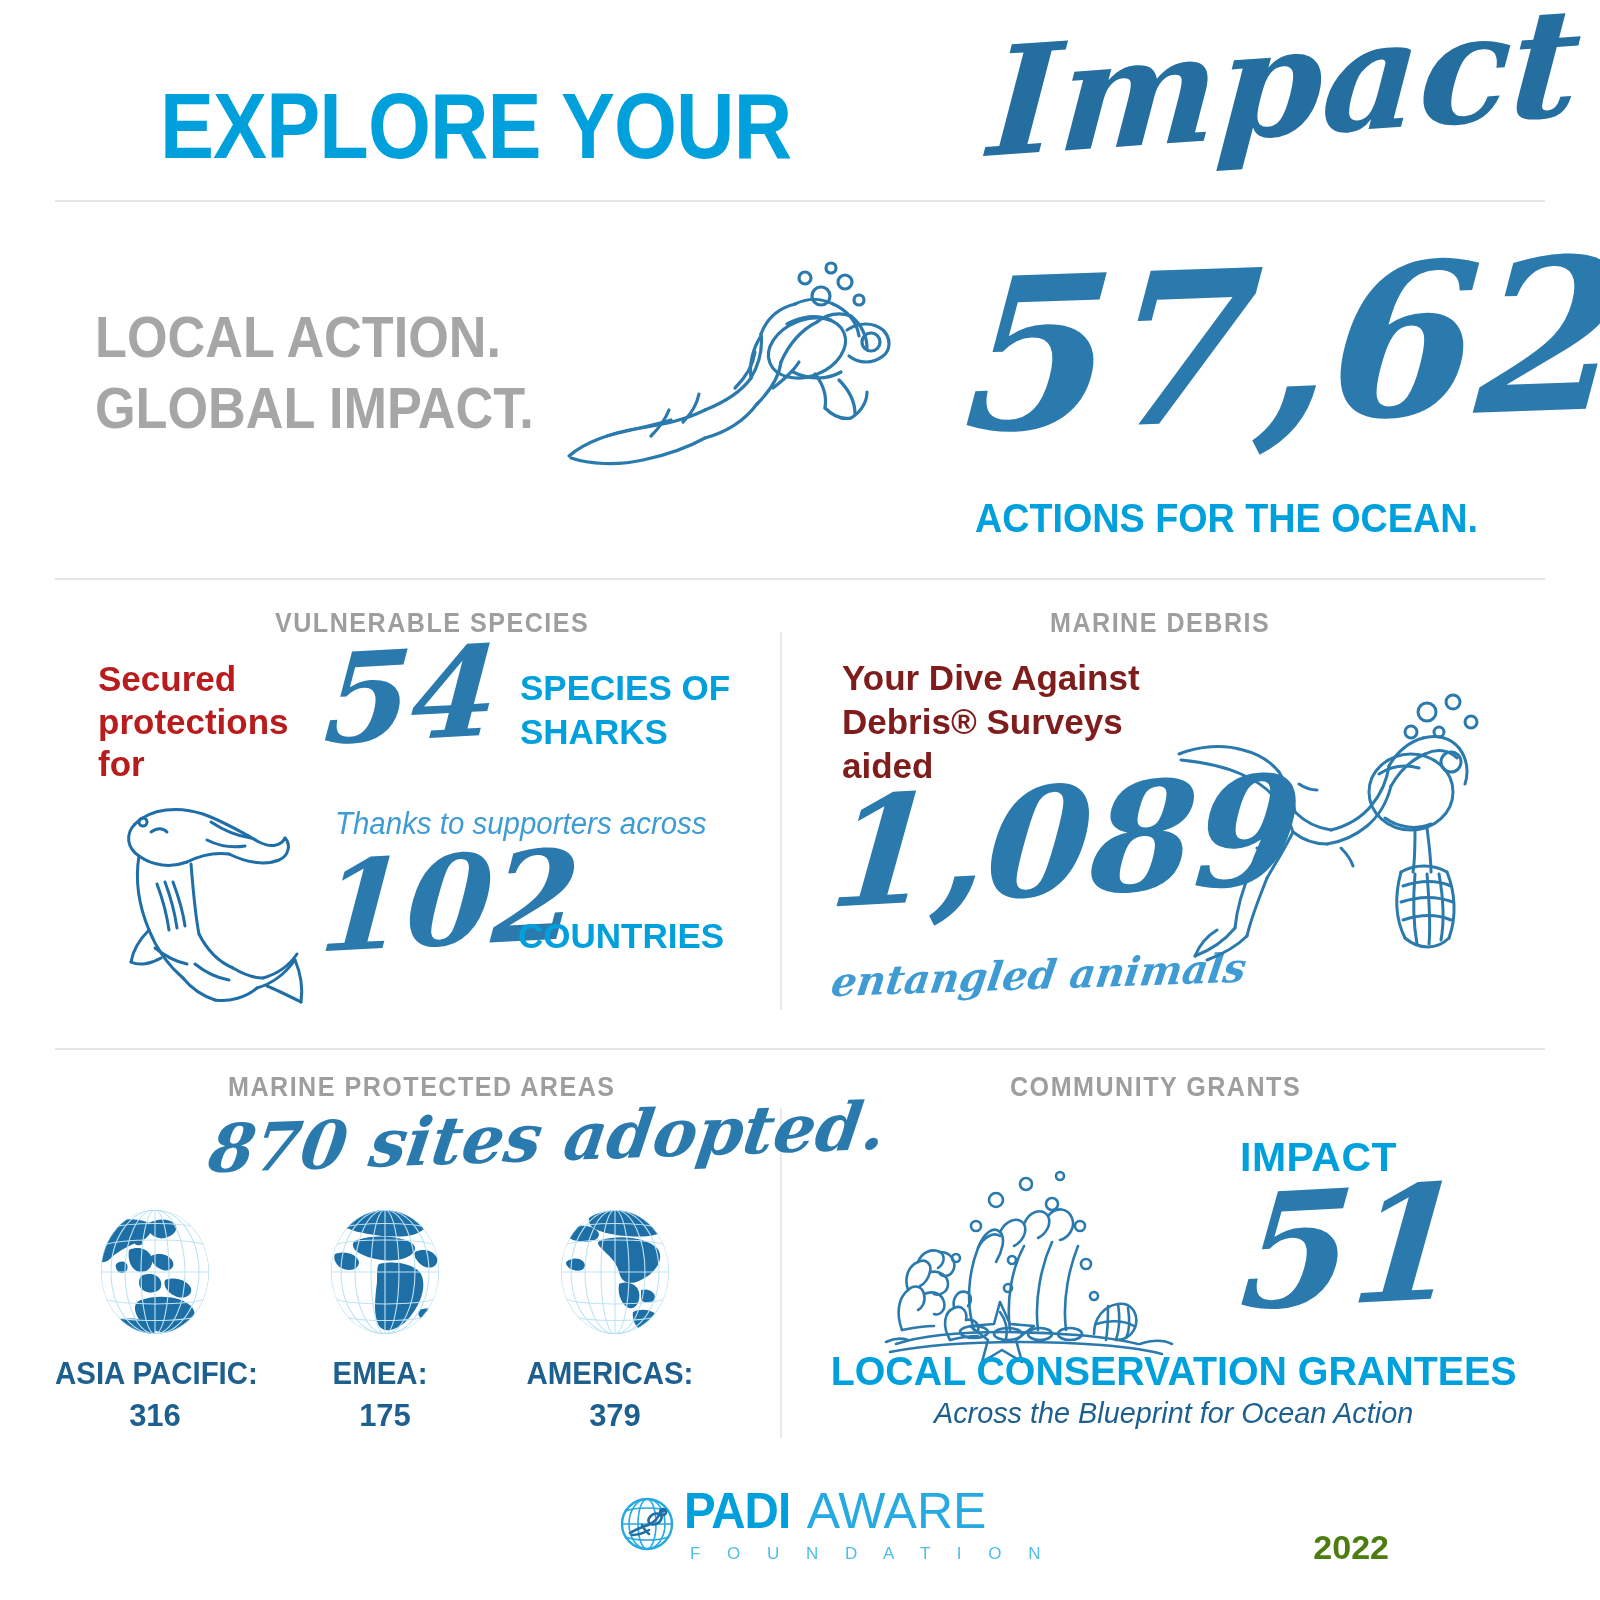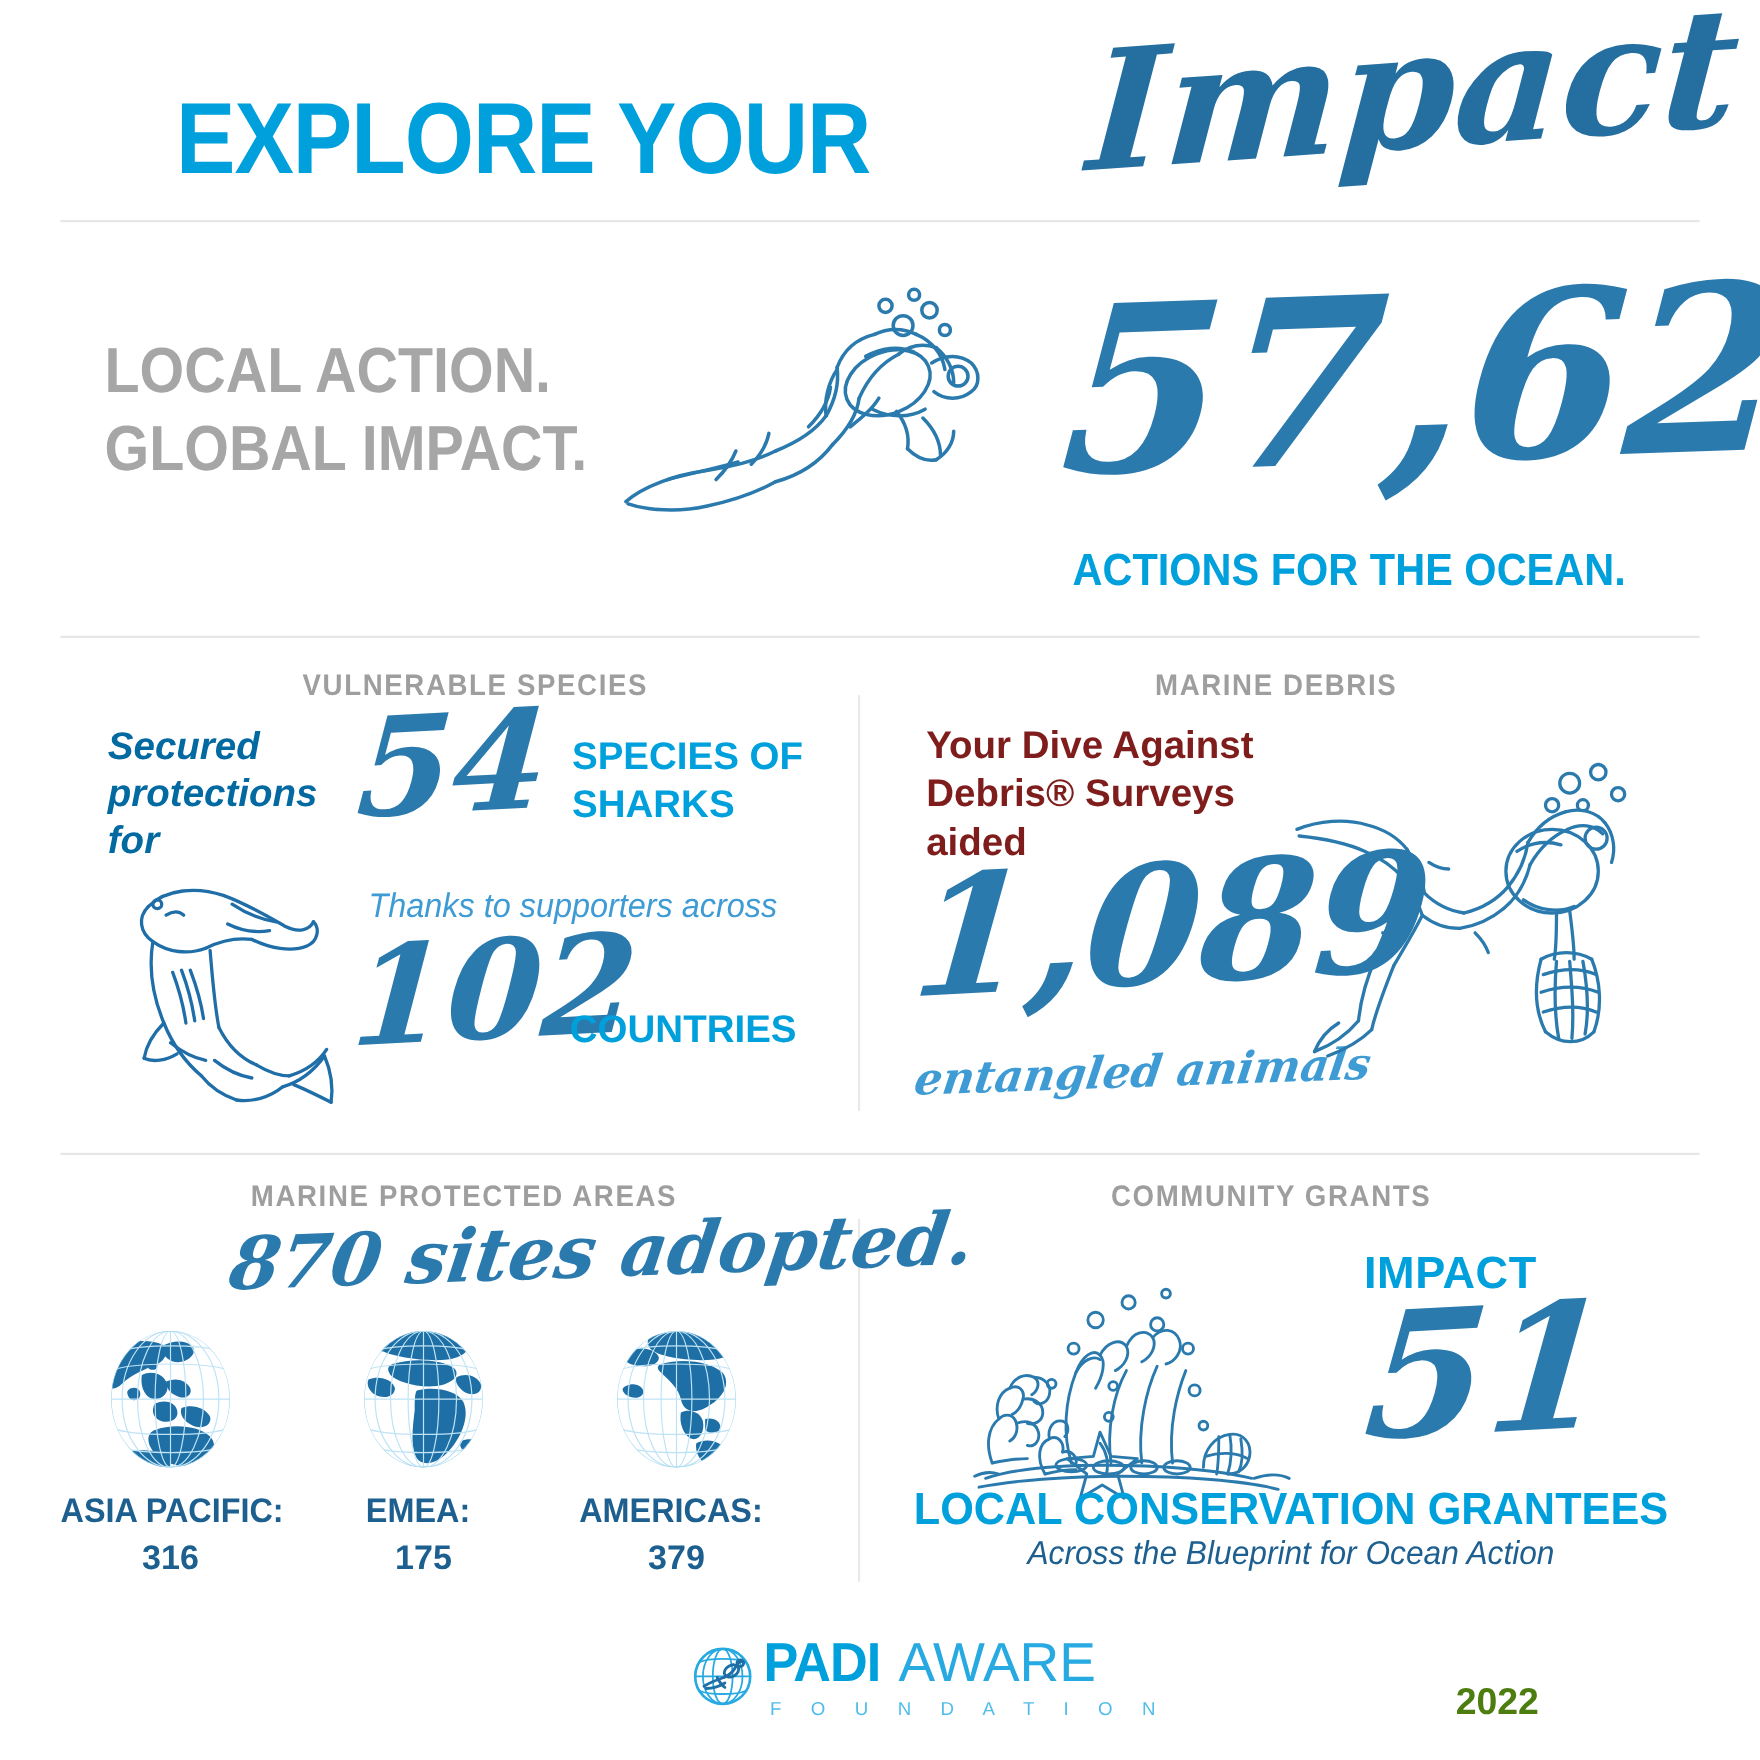--- a/index.html
+++ b/index.html
@@ -74,21 +74,21 @@
     font-size:27px;font-weight:700;color:#9e9e9e;
     letter-spacing:1.6px;white-space:nowrap;
     transform:scaleX(.93);
   }
 
   
   #panel-species{position:absolute;left:0;top:578px;width:780px;height:470px;}
   #head-species{left:275px;top:30px;}
   #species-lead{
     position:absolute;left:98px;top:80px;width:230px;
-    font-size:35px;font-weight:700;color:#0369a1;line-height:1.22;font-style:italic;
+    font-size:35px;font-weight:700;color:#b91c1c;line-height:1.22;
   }
   #sharks-count{
     position:absolute;left:330px;top:60px;
     font-size:124px;color:#2B7AAE;line-height:1;
     transform:rotate(-3deg) skewX(-7deg);transform-origin:left top;
   }
   #sharks-label{
     position:absolute;left:520px;top:88px;width:230px;
     font-size:35px;font-weight:700;color:#00A0DC;line-height:1.25;
   }
@@ -169,21 +169,21 @@
     font-size:41px;font-weight:700;color:#00A0DC;
     transform:scaleX(.96);white-space:nowrap;
   }
   #grants-sub{
     position:absolute;left:0;top:348px;width:820px;text-align:center;
     font-size:30px;color:#1D5F8F;font-style:italic;
     transform:scaleX(.96);white-space:nowrap;
   }
 
   
-  #footer{position:absolute;left:10px;top:1468px;width:1444px;height:132px;}
+  #footer{position:absolute;left:0;top:1468px;width:1444px;height:132px;}
   #logo{position:absolute;left:620px;top:18px;display:flex;align-items:center;gap:10px;}
   #logo-globe{width:54px;height:54px;flex:none;}
   #logo-words{display:flex;flex-direction:column;line-height:1;}
   #logo-top{display:flex;align-items:baseline;gap:11px;}
   #logo-padi{
     font-size:50px;font-weight:700;color:#00A0DC;letter-spacing:-1px;
     transform:scaleX(.95);transform-origin:left;
   }
   #logo-aware{
     font-size:50px;font-weight:400;color:#27A9E1;letter-spacing:0px;

